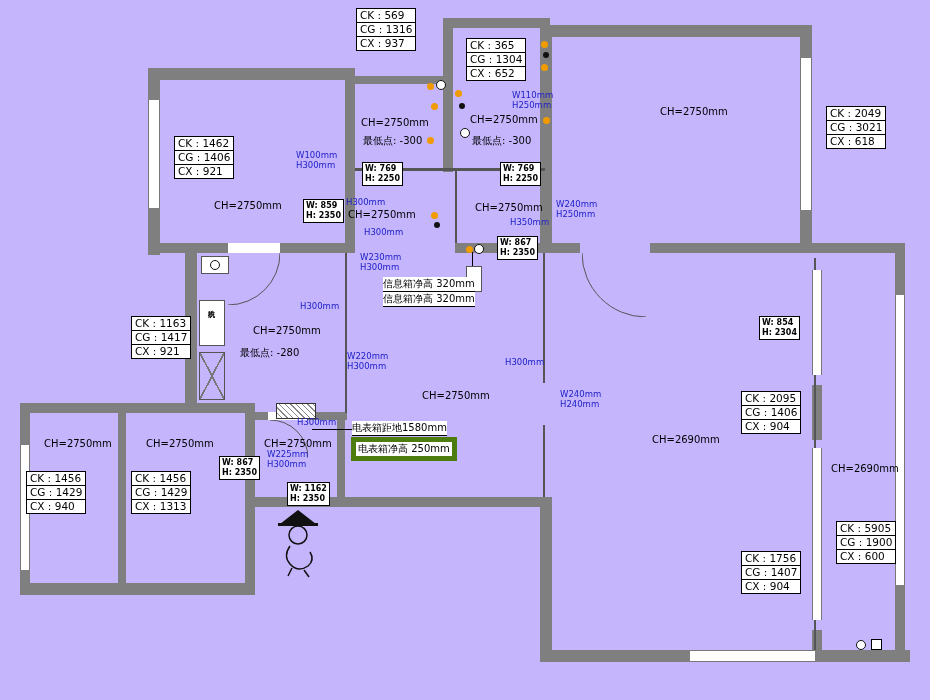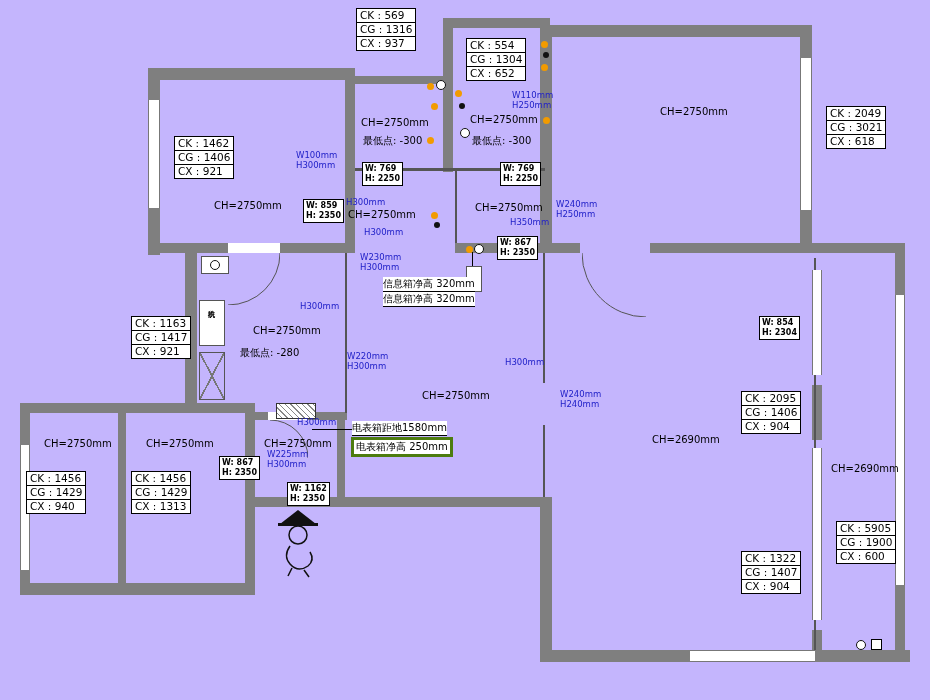--- a/index.html
+++ b/index.html
@@ -12,21 +12,21 @@
   .win-h{position:absolute;border-top:1px solid #777;border-bottom:1px solid #777;
          background:linear-gradient(0deg,#fff 46%,#777 46%,#777 54%,#fff 54%);}
   .mbox{position:absolute;border:1px solid #000;background:#fff;font-size:10.5px;line-height:13px;white-space:nowrap;z-index:6;}
   .mbox>div{padding:0 3px;border-bottom:1px solid #000;}
   .mbox>div:last-child{border-bottom:none;}
   .whbox{position:absolute;border:1px solid #000;background:#fff;font-size:8px;font-weight:bold;line-height:10px;padding:1px 2px;white-space:nowrap;z-index:6;}
   .ch{position:absolute;font-size:10px;color:#000;white-space:nowrap;z-index:5;}
   .bl{position:absolute;font-size:8.5px;line-height:10px;color:#2121c8;white-space:nowrap;z-index:5;}
   .note{position:absolute;font-size:10px;color:#000;white-space:nowrap;z-index:6;background:#fff;}
   .note.u{border-bottom:1px solid #000;}
-  .note.bx{border:3px solid #4d7c0f;padding:0 2px;}
+  .note.bx{border:5px solid #4d7c0f;padding:0 2px;}
   .vtext{position:absolute;font-size:7.5px;color:#000;writing-mode:vertical-rl;text-orientation:upright;z-index:5;}
   .fix{position:absolute;border:1px solid #555;background:#fff;z-index:3;}
   .hatch{position:absolute;border:1px solid #333;background:repeating-linear-gradient(45deg,#fff 0 3px,#888 3px 4px);z-index:4;}
   .xbox{position:absolute;border:1px solid #555;z-index:3;
         background:linear-gradient(to top right,transparent 48%,#777 48%,#777 52%,transparent 52%),
                    linear-gradient(to bottom right,transparent 48%,#777 48%,#777 52%,transparent 52%);}
   .ring{position:absolute;border:1.5px solid #111;border-radius:50%;background:#fff;width:8px;height:8px;z-index:5;}
   .dot{position:absolute;border-radius:50%;z-index:5;}
   .dot.o{width:7px;height:7px;background:#f29b00;}
   .dot.k{width:6px;height:6px;background:#111;}
@@ -134,21 +134,21 @@
     <path d="M20 38 q-7 10 0 18 q8 9 18 2 q7 -6 2 -14" fill="none" stroke="#111" stroke-width="1.5"></path>
     <path d="M22 60 l-4 8 M34 62 l5 7" stroke="#111" stroke-width="1.5" fill="none"></path>
   </svg>
 
   <div class="mbox" style="left:356px;top:8px">
     <div>CK : 569</div>
     <div>CG : 1316</div>
     <div>CX : 937</div>
   </div>
   <div class="mbox" style="left:466px;top:38px">
-    <div>CK : 554</div>
+    <div>CK : 365</div>
     <div>CG : 1304</div>
     <div>CX : 652</div>
   </div>
   <div class="mbox" style="left:826px;top:106px">
     <div>CK : 2049</div>
     <div>CG : 3021</div>
     <div>CX : 618</div>
   </div>
   <div class="mbox" style="left:174px;top:136px">
     <div>CK : 1462</div>
@@ -174,21 +174,21 @@
     <div>CK : 2095</div>
     <div>CG : 1406</div>
     <div>CX : 904</div>
   </div>
   <div class="mbox" style="left:836px;top:521px">
     <div>CK : 5905</div>
     <div>CG : 1900</div>
     <div>CX : 600</div>
   </div>
   <div class="mbox" style="left:741px;top:551px">
-    <div>CK : 1322</div>
+    <div>CK : 1756</div>
     <div>CG : 1407</div>
     <div>CX : 904</div>
   </div>
 
   <div class="ch" style="left:214px;top:200px">CH=2750mm</div>
   <div class="ch" style="left:361px;top:117px">CH=2750mm</div>
   <div class="ch" style="left:470px;top:114px">CH=2750mm</div>
   <div class="ch" style="left:660px;top:106px">CH=2750mm</div>
   <div class="ch" style="left:348px;top:209px">CH=2750mm</div>
   <div class="ch" style="left:475px;top:202px">CH=2750mm</div>

